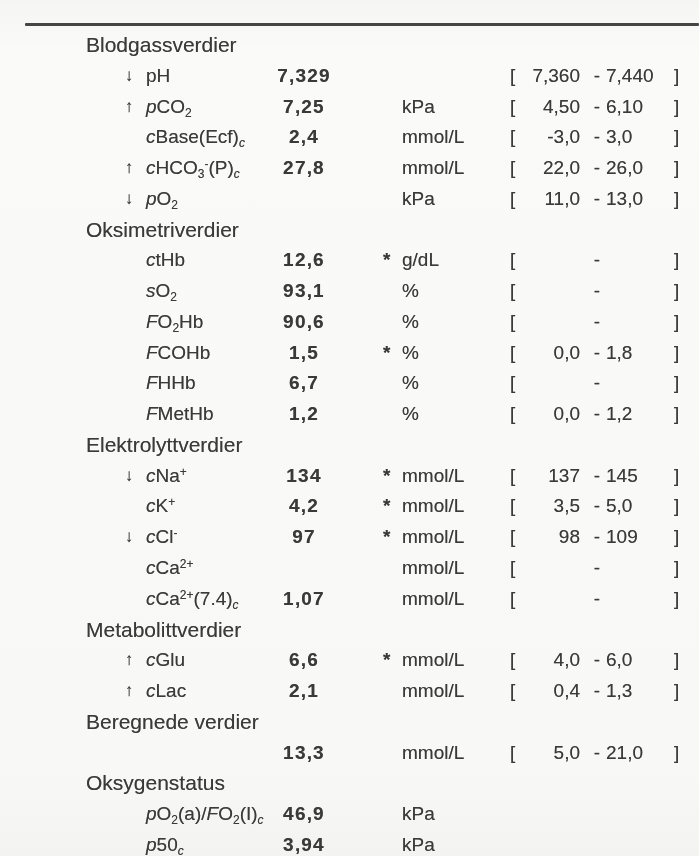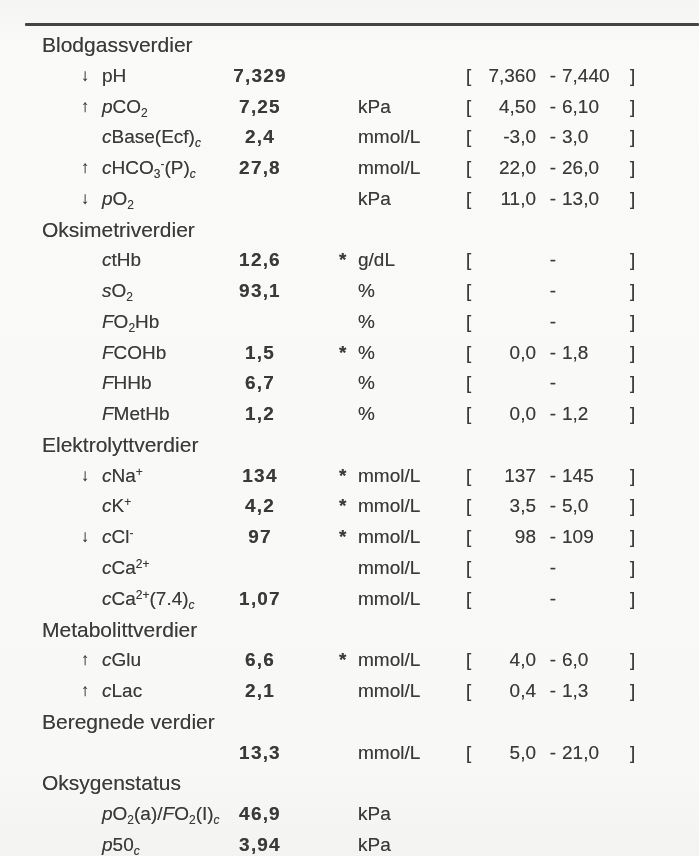--- a/index.html
+++ b/index.html
@@ -5,21 +5,21 @@
   html,body{margin:0;padding:0;}
   .page{
     position:relative;width:699px;height:856px;overflow:hidden;
     background:linear-gradient(180deg,#f5f5f3 0%,#fafaf8 6%,#f8f8f6 90%,#f3f3f1 100%);
     font-family:"Liberation Sans","DejaVu Sans",sans-serif;
     color:#3a3a3a;
     text-shadow:0 0 .5px rgba(50,50,50,.55);
   }
   .rule{position:absolute;left:25px;right:0;top:23px;height:3px;background:#454545;border-radius:1px;}
   .rows{position:absolute;top:30px;left:0;right:0;}
-  .row{position:relative;height:30.77px;}
+  .row{position:relative;height:30.77px;margin-left:44px;}
   .c{position:absolute;line-height:30.77px;font-size:19px;white-space:nowrap;}
   .sec{left:42px;font-size:21px;}
   .a{left:74px;width:22px;text-align:center;font-size:17px;}
   .l{left:102px;}
   .v{left:190px;width:140px;text-align:center;font-weight:bold;letter-spacing:1.2px;}
   .f{left:339px;width:18px;font-weight:bold;}
   .u{left:358px;}
   .bo{left:466px;}
   .lo{left:473px;width:63px;text-align:right;}
   .da{left:545px;width:16px;text-align:center;}
@@ -117,20 +117,21 @@
       <span class="c l"><i>s</i><span>O</span><span class="sb">2</span></span>
       <span class="c v">93,1</span>
       <span class="c u">%</span>
       <span class="c bo">[</span>
       <span class="c da">-</span>
       <span class="c bc">]</span>
     </div>
 
     <div class="row">
       <span class="c l"><i>F</i><span>O</span><span class="sb">2</span><span>Hb</span></span>
+      <span class="c v">90,6</span>
       <span class="c u">%</span>
       <span class="c bo">[</span>
       <span class="c da">-</span>
       <span class="c bc">]</span>
     </div>
 
     <div class="row">
       <span class="c l"><i>F</i><span>COHb</span></span>
       <span class="c v">1,5</span>
       <span class="c f">*</span>

